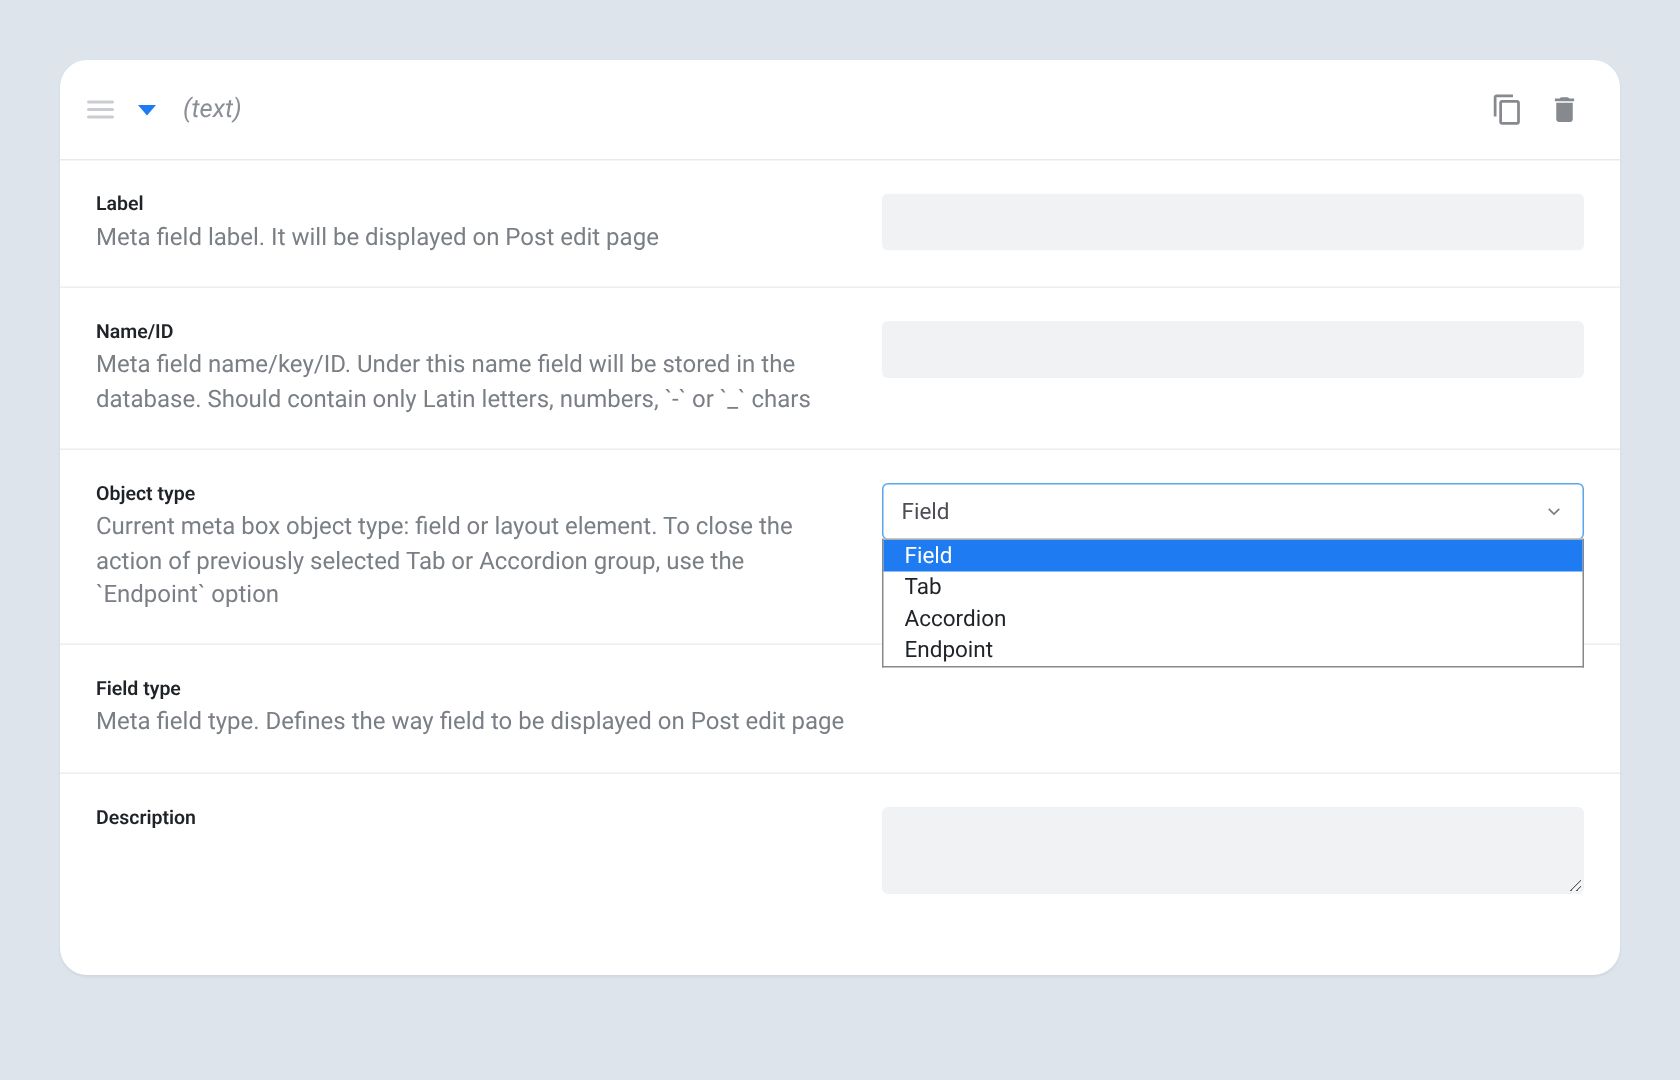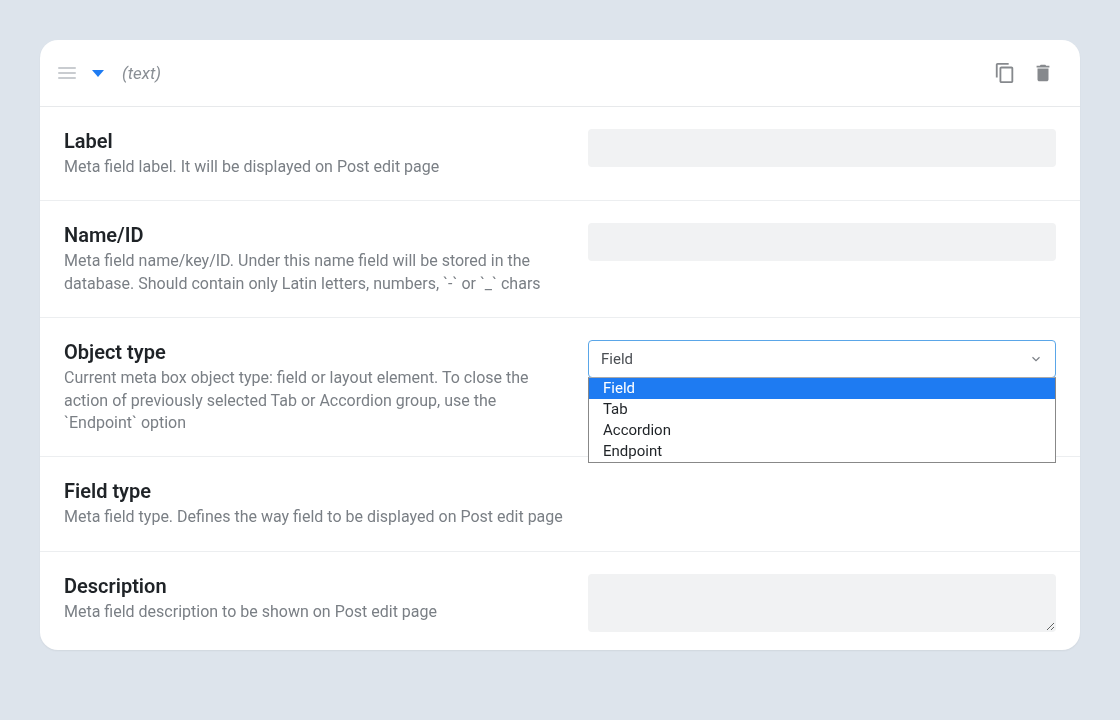--- a/index.html
+++ b/index.html
@@ -61,21 +61,21 @@
     display: flex;
     padding: 22px 24px;
     border-bottom: 1px solid #eceef0;
     gap: 24px;
   }
   .row-left {
     flex: 0 0 500px;
   }
   .row-left .title {
     font-weight: 600;
-    font-size: 20px;
+    font-size: 13px;
     color: #1f2327;
     margin-bottom: 3px;
   }
   .row-left .desc {
     font-size: 16px;
     color: #7a7f85;
     line-height: 1.4;
   }
   .row-right {
     flex: 1;
@@ -210,20 +210,19 @@
   <div class="row">
     <div class="row-left">
       <div class="title">Field type</div>
       <div class="desc">Meta field type. Defines the way field to be displayed on Post edit page</div>
     </div>
   </div>
 
   <div class="row" style="border-bottom:none">
     <div class="row-left">
       <div class="title">Description</div>
-      <div class="desc">Meta field description to be shown on Post edit page</div>
     </div>
     <div class="row-right">
       <textarea class="textarea" style=""></textarea>
     </div>
   </div>
 
 </div>
 
 </body></html>

